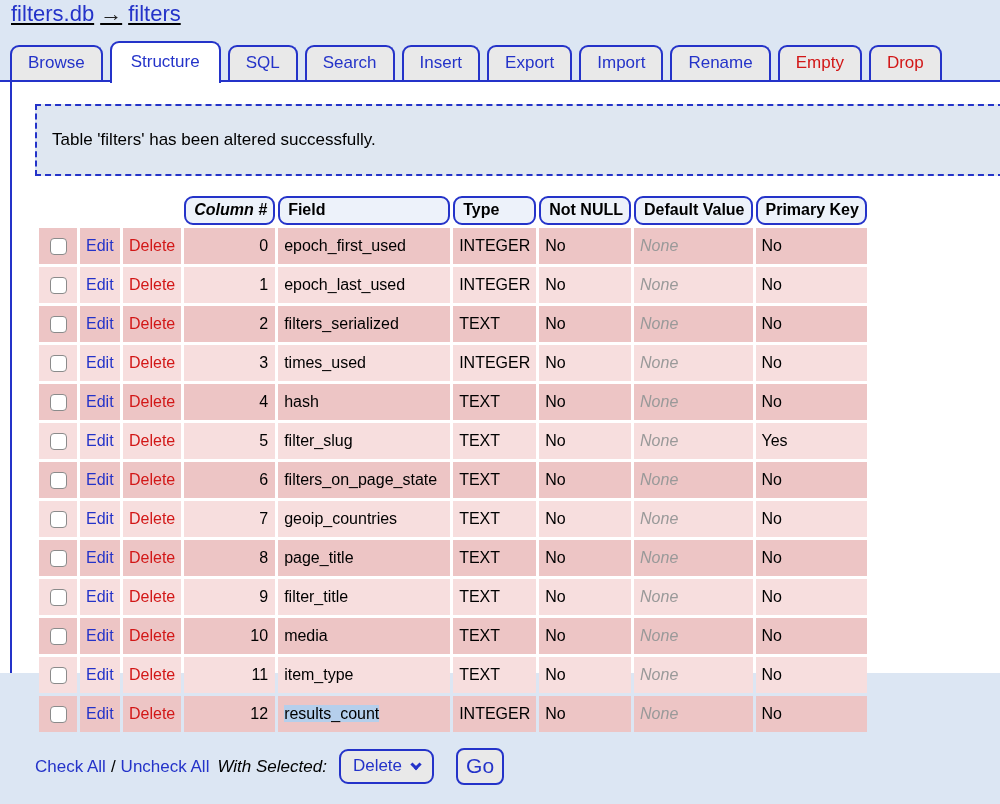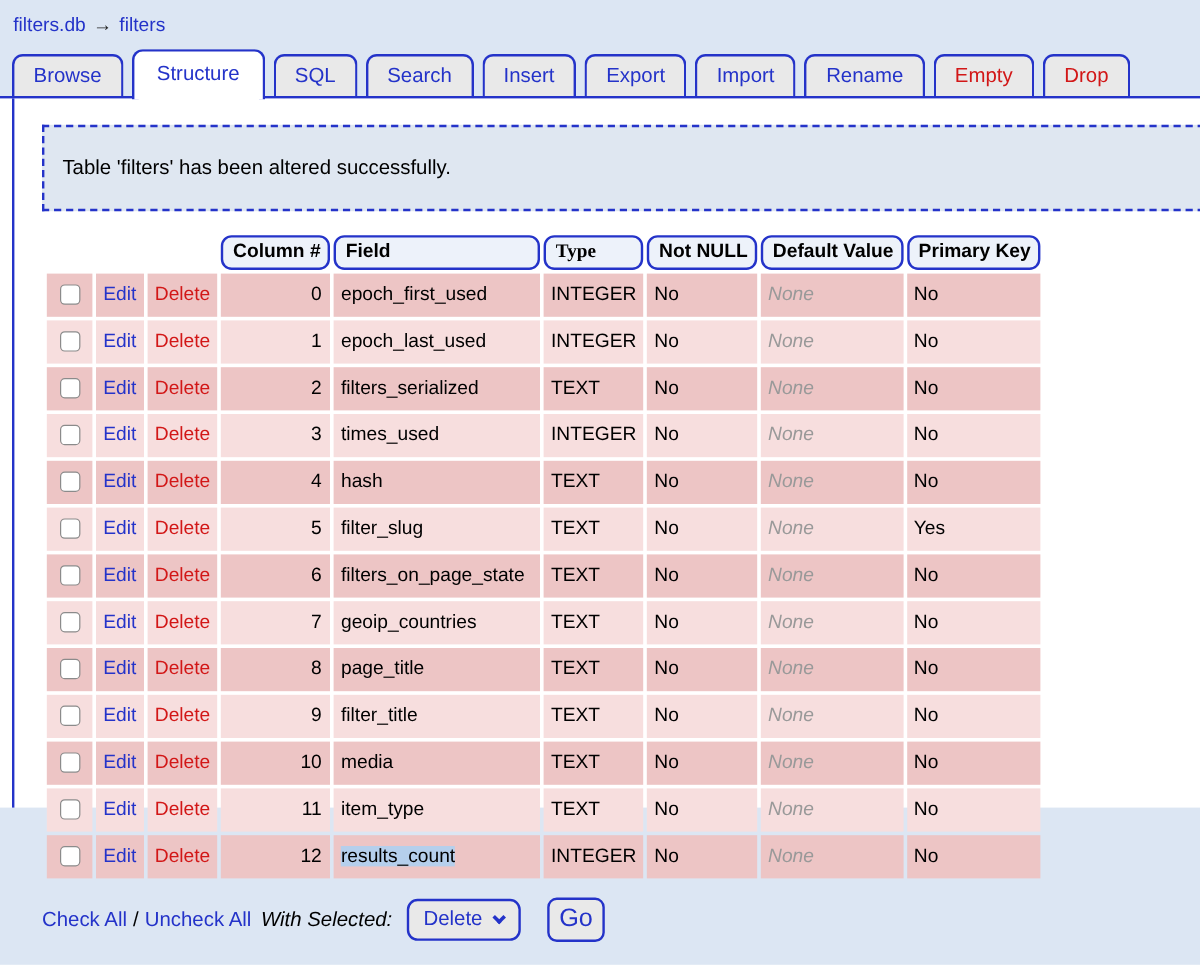--- a/index.html
+++ b/index.html
@@ -8,23 +8,24 @@
     background:#dce6f3;
     font-family:"Liberation Sans", sans-serif;
     color:#000;
   }
   a { text-decoration:none; cursor:pointer; }
   .link-blue { color:#2433c9; }
   .link-red  { color:#d21717; }
 
   
   .breadcrumb {
-    padding:13px 0 0 11px;
-    font-size:16px;
+    padding:1px 0 0 11px;
+    font-size:22px;
     height:38px;
+    text-decoration:underline;
   }
   .breadcrumb .arrow { color:#222; padding:0 6px; }
 
   
   .tabbar {
     display:flex;
     align-items:flex-end;
     padding-left:10px;
     height:42px;
     position:relative;
@@ -100,23 +101,23 @@
   tr.light td { background:#f7dede; }
   td.c-check { width:38px; text-align:center; }
   td.c-edit  { width:40px; }
   td.c-del   { width:56px; }
   td.c-num   { width:88px; text-align:right; padding-right:7px; }
   td.c-field { width:172px; }
   td.c-type  { width:80px; }
   td.c-null  { width:88px; }
   td.c-def   { width:114px; }
   td.c-pk    { width:110px; }
-  th.w-num   { width:88px; }
+  th.w-num   { width:88px;font-style:italic; }
   th.w-field { width:172px;border-radius:6px; }
-  th.w-type  { width:80px;font-family:Liberation Serif, serif; }
+  th.w-type  { width:80px; }
   th.w-null  { width:88px; }
   th.w-def   { width:114px; }
   th.w-pk    { width:110px; }
   .none-val { color:#999999; font-style:italic; }
   .field-val.selected { background:#b5cfec; }
   .checkbox {
     width:17px; height:17px;
     background:#ffffff;
     border:1.5px solid #8b8b8b;
     border-radius:4px;

